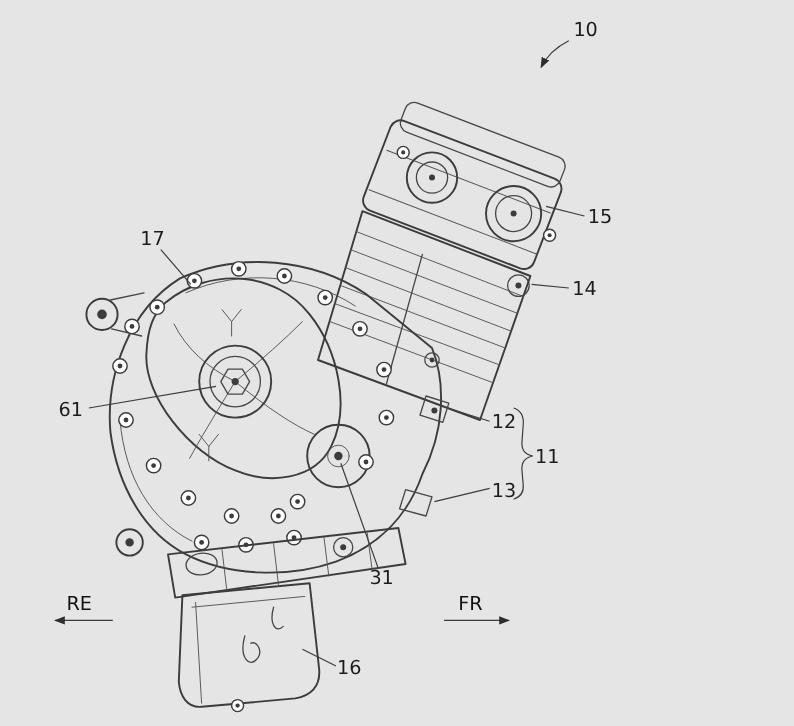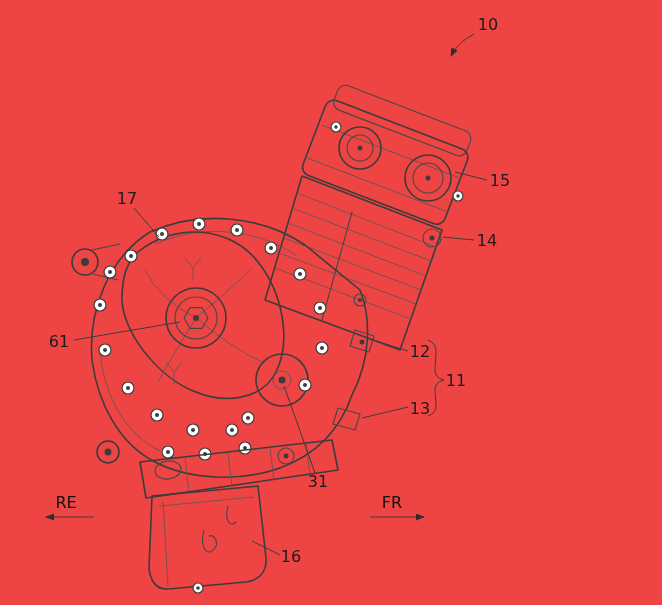--- a/index.html
+++ b/index.html
@@ -1,19 +1,19 @@
 <!DOCTYPE html>
 <html><head>
 <meta charset="utf-8">
 <style>
   html,body{margin:0;padding:0;background:#ffffff;}
   .canvas{
     position:relative;
     width:662px;height:605px;
-    background:#ef4444;
+    background:#e5e5e5;
     overflow:hidden;
     font-family:"DejaVu Sans",sans-serif;
   }
   svg{display:block;}
   .s-main{fill:none;stroke:#3c3c3c;stroke-width:1.6;stroke-linejoin:round;stroke-linecap:round;}
   .s-mid{fill:none;stroke:#474747;stroke-width:1.1;stroke-linejoin:round;stroke-linecap:round;}
   .s-thin{fill:none;stroke:#555;stroke-width:0.8;stroke-linejoin:round;stroke-linecap:round;}
   .bolt{fill:#ffffff;stroke:#3c3c3c;stroke-width:1.2;}
   .bolt-dot{fill:#3c3c3c;stroke:none;}
   .leader{stroke:#3c3c3c;stroke-width:1;fill:none;}

